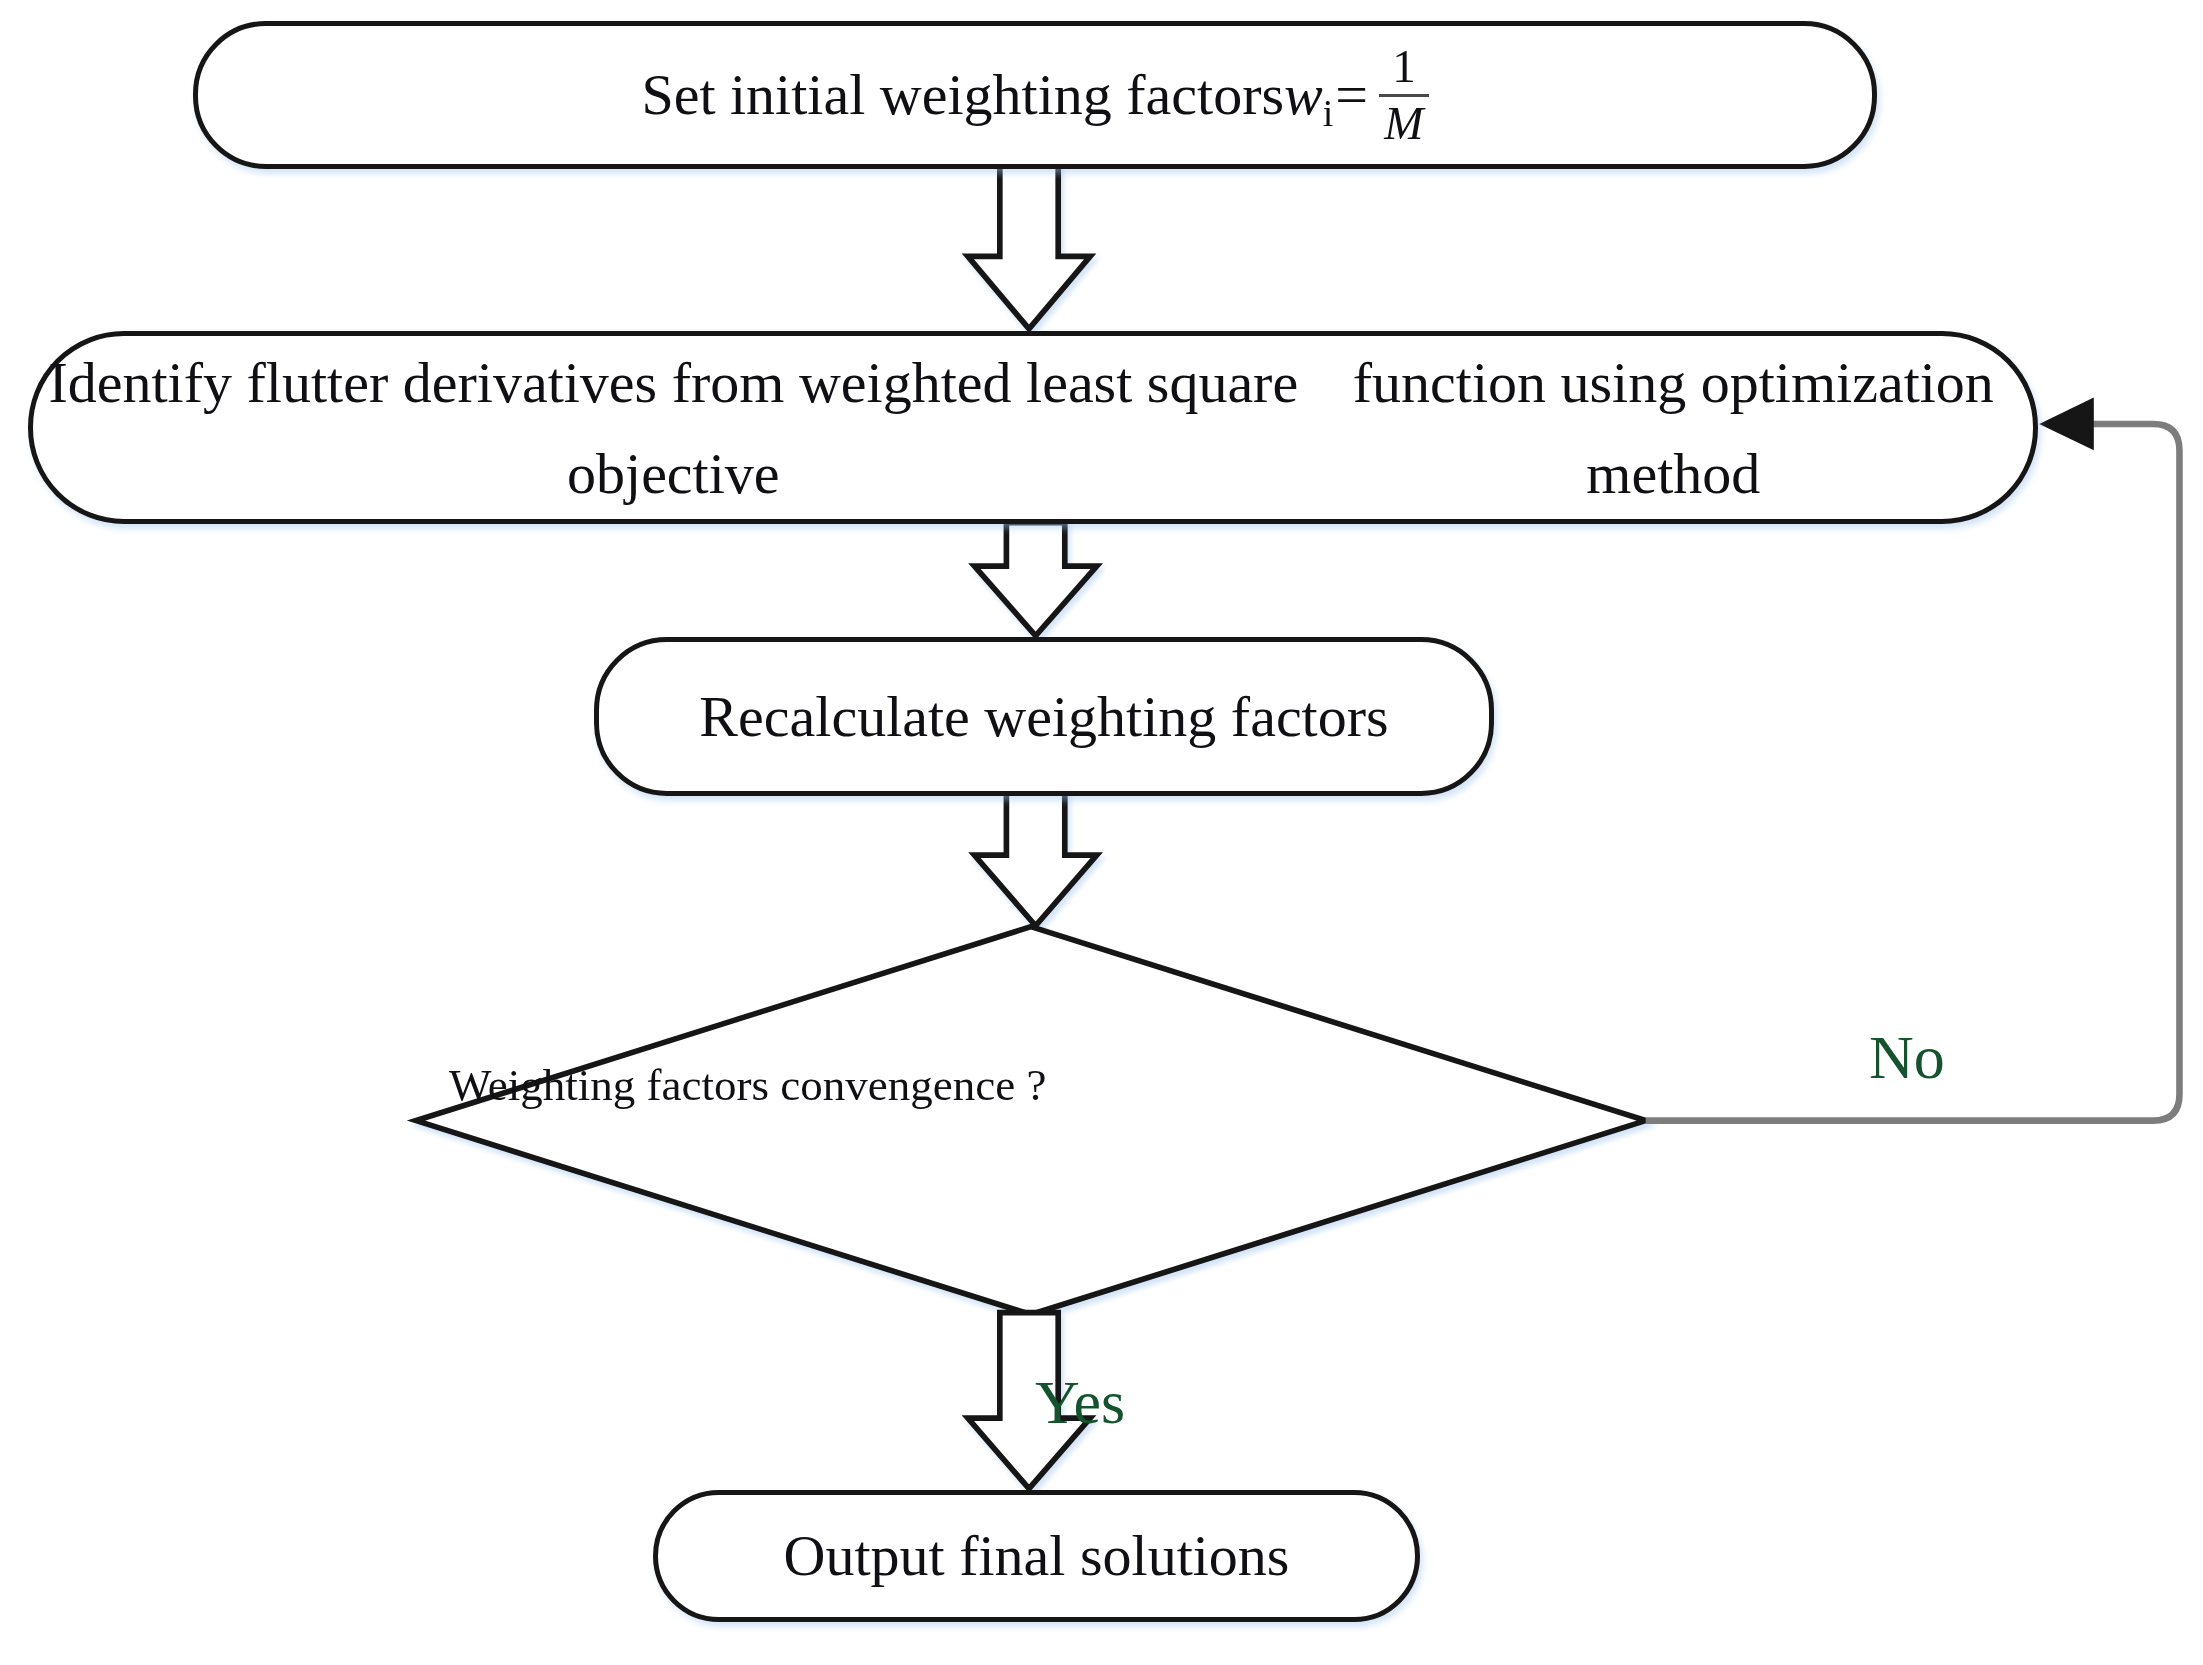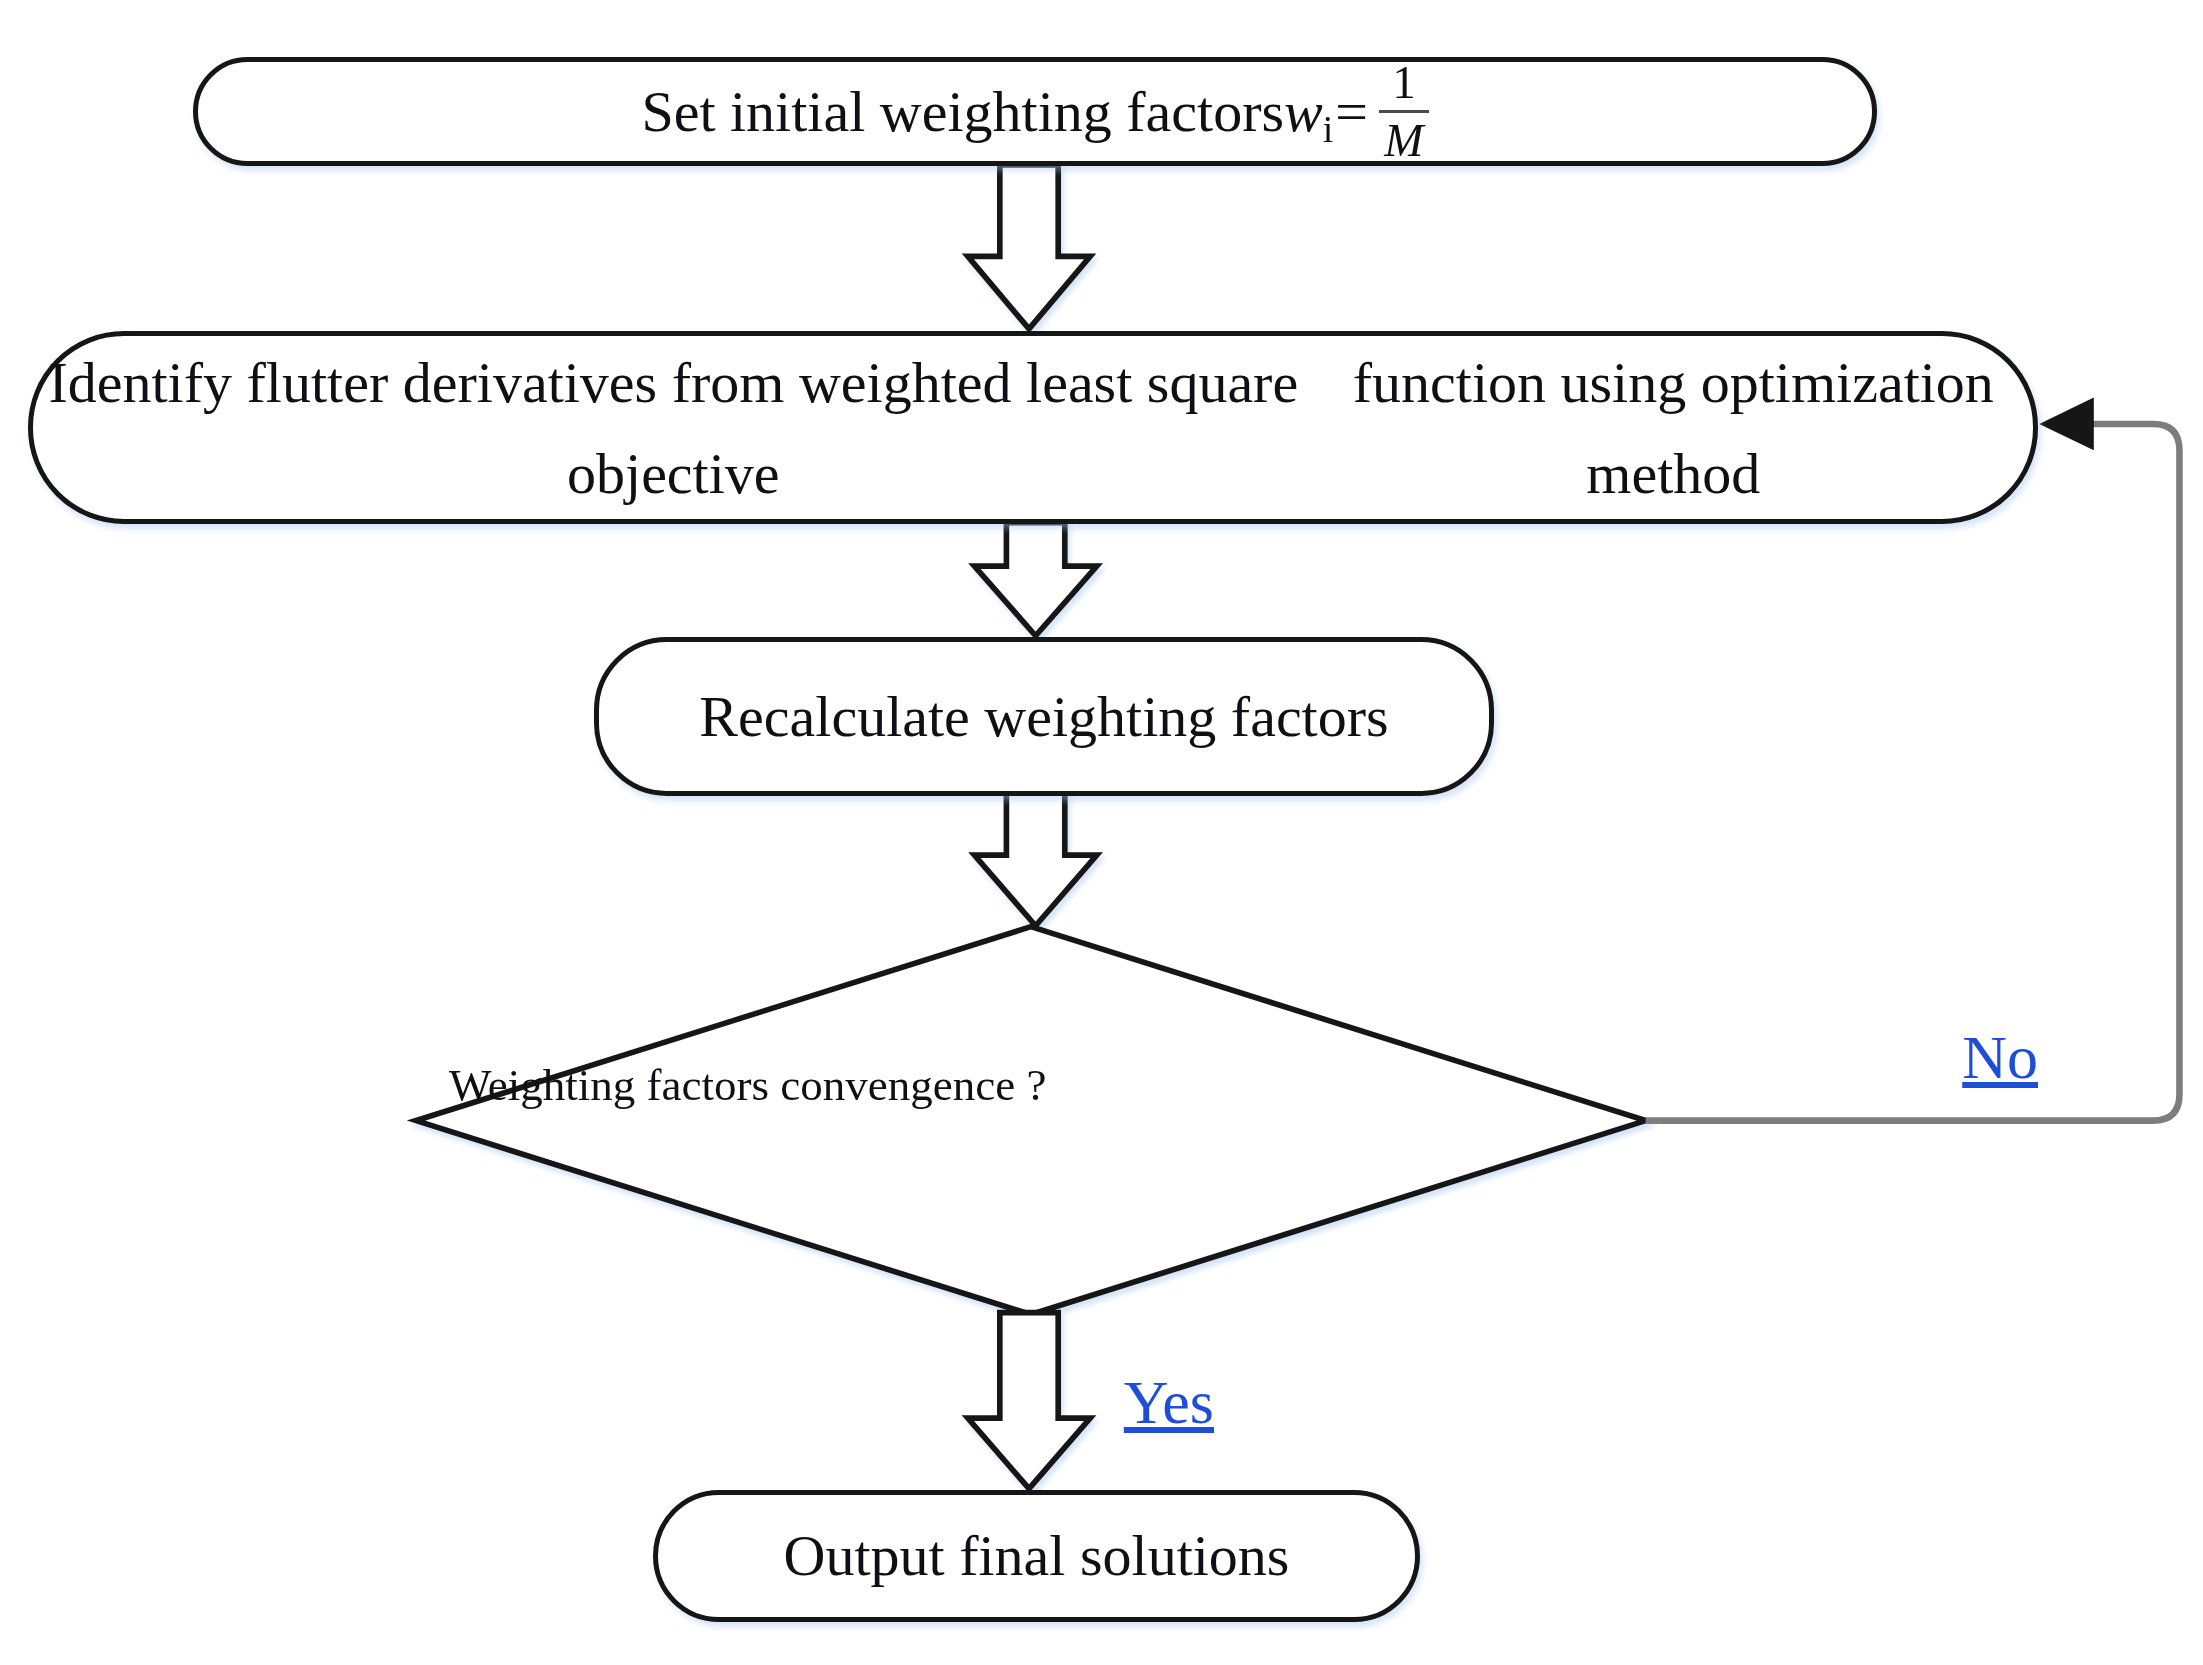--- a/index.html
+++ b/index.html
@@ -31,21 +31,21 @@
     border: 5.6px solid #161616;
     display: flex;
     align-items: center;
     justify-content: center;
     text-align: center;
     box-shadow: 2.8px 4.7px 6.6px rgba(160, 195, 240, 0.45);
     z-index: 2;
     font-size: 58px;
     line-height: 1.2;
   }
-  #box-start   { left: 193px; top: 21px;   width: 1684px; height: 109px; border-radius: 73px; margin-top: 36px; }
+  #box-start   { left: 193px; top: 21px;   width: 1684px; height: 148px; border-radius: 73px; }
   #box-identify{ left: 28px;  top: 331px;  width: 2010px; height: 193px; border-radius: 96px; }
   #box-recalc  { left: 594px; top: 637px;  width: 900px;  height: 159px; border-radius: 73px; }
   #box-output  { left: 653px; top: 1490px; width: 767px;  height: 132px; border-radius: 72px; justify-content: center; }
 
   .two-line { flex-direction: row; line-height: 91px; }
 
   .start-row {
     display: flex;
     align-items: center;
     justify-content: center;
@@ -75,24 +75,23 @@
     position: absolute;
     left: 449px; top: 1059px;
     width: 1130px;
     text-align: left;
     font-size: 45px;
     z-index: 2;
   }
   .branch-label {
     position: absolute;
     font-size: 62px;
-    text-align: right;
+    text-align: left;
     z-index: 2;
-    color: #1d4ed8;
-    text-decoration: underline;
+    color: #14532d;
   }
   #no-label  { left: 1869px; top: 1022px; width: 169px; }
   #yes-label { left: 1035px; top: 1367px; width: 179px; }
 </style>
 </head>
 <body>
 
 <div class="canvas">
 
   <svg class="layer" viewBox="0 0 2340 1769">

